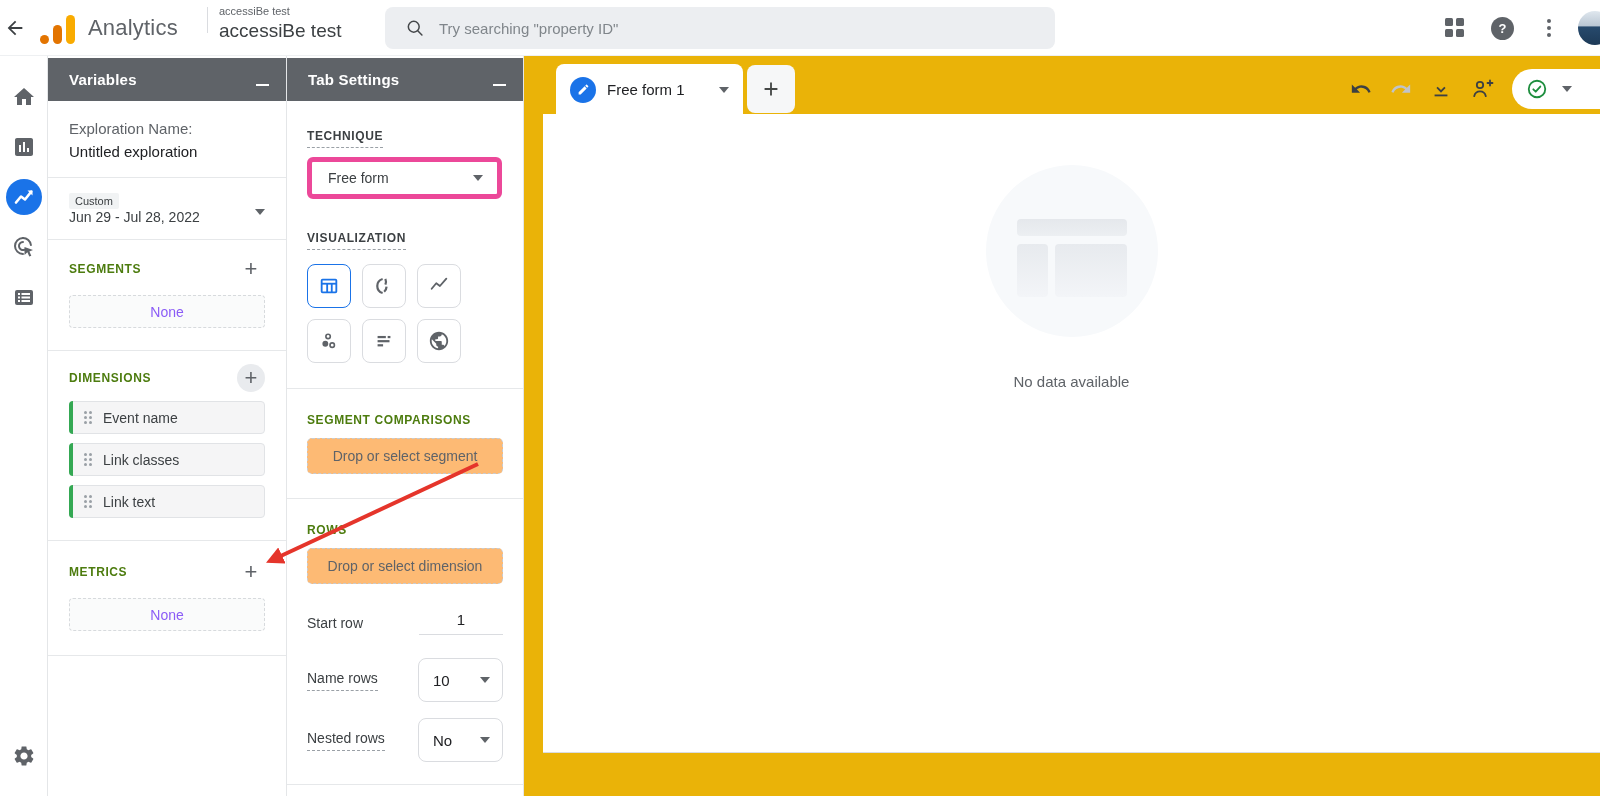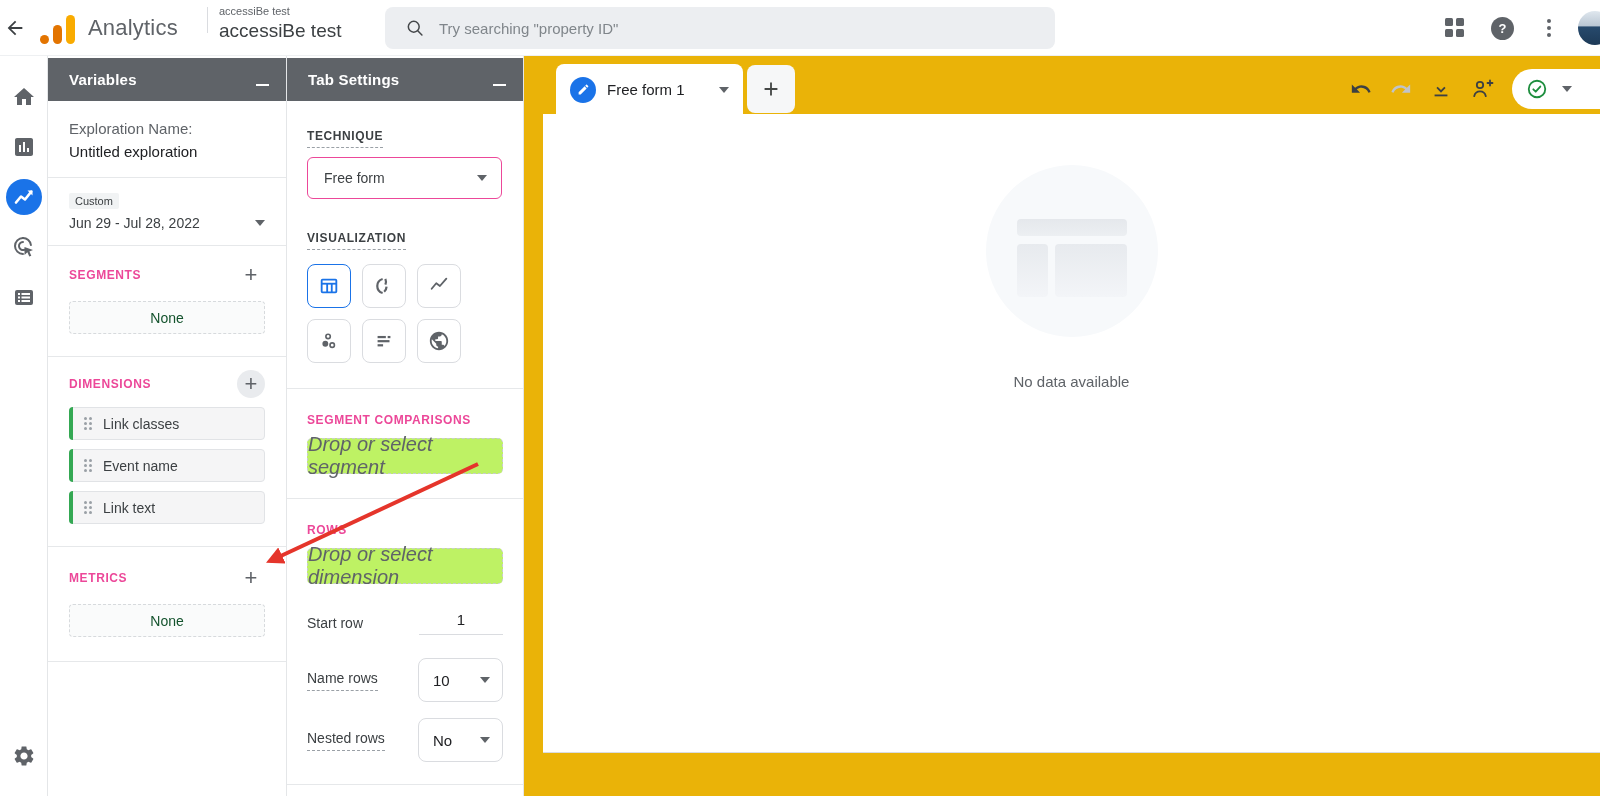--- a/index.html
+++ b/index.html
@@ -50,48 +50,48 @@
   .panel { position:absolute; top:56px; height:740px; background:#fff; overflow:hidden; }
   .panel.variables { left:48px; width:239px; border-right:1px solid #e4e6e8; }
   .panel.tabsettings { left:287px; width:237px; border-right:1px solid #e4e6e8; }
   .panel-header { margin-top:2px; height:43px; background:#5f6368; color:#fff; display:flex;
                   align-items:center; justify-content:space-between; padding:0 14px 0 21px; }
   .panel-header .ph-title { font-size:15px; font-weight:bold; letter-spacing:.2px; }
   .minimize-btn { border:none; background:none; cursor:pointer; width:18px; height:18px; position:relative; }
   .minimize-btn i { position:absolute; left:2px; bottom:3px; width:13px; height:2px; background:#fff; display:block; }
 
   .v-section { border-bottom:1px solid #e6e8ea; padding:0 21px; }
-  .sec-label { font-size:12px; font-weight:bold; color:#ec4899; letter-spacing:.6px; }
+  .sec-label { font-size:12px; font-weight:bold; color:#4d7c0f; letter-spacing:.6px; }
   .sec-head-row { display:flex; align-items:center; justify-content:space-between; }
   .plus-btn { border:none; background:none; cursor:pointer; width:28px; height:28px; border-radius:50%;
               display:flex; align-items:center; justify-content:center; color:#5f6368; font-size:22px; font-weight:400; line-height:1; }
   .plus-btn.hover { background:#e9ebee; }
   .none-box { margin-top:12px; height:33px; border:1px dashed #d7dadd; border-radius:4px; background:#fafbfb;
-              display:flex; align-items:center; justify-content:center; font-size:14px; color:#14532d; cursor:pointer; }
+              display:flex; align-items:center; justify-content:center; font-size:14px; color:#8b5cf6; cursor:pointer; }
   .chip { position:relative; height:33px; background:#f5f5f6; border:1px solid #e1e3e6; border-radius:4px;
           display:flex; align-items:center; padding-left:14px; cursor:grab; margin-top:9px; }
   .chip::before { content:""; position:absolute; left:-1px; top:-1px; bottom:-1px; width:4px;
                   background:#34a853; border-radius:4px 0 0 4px; }
   .drag-dots { display:grid; grid-template-columns:3px 3px; grid-template-rows:3px 3px 3px; gap:2px; margin-right:11px; }
   .drag-dots i { background:#9aa0a6; border-radius:50%; }
   .chip .chip-label { font-size:14px; color:#3c4043; }
 
   .dashed-label { font-size:12px; font-weight:bold; color:#3c4043; letter-spacing:.6px;
                   display:inline-block; border-bottom:1px dashed #9aa0a6; padding-bottom:4px;margin-top:8px; }
-  .select-box { height:42px; border:1px solid #ec4899; border-radius:6px; background:#fff; cursor:pointer;
+  .select-box { height:42px; border:5px solid #ec4899; border-radius:6px; background:#fff; cursor:pointer;
                 display:flex; align-items:center; justify-content:space-between; padding:0 14px 0 16px;
                 font-size:14px; color:#3c4043; }
   .caret { width:0; height:0; border-left:5px solid transparent; border-right:5px solid transparent;
            border-top:6px solid #5f6368; }
   .viz-grid { display:grid; grid-template-columns:repeat(3,44px); grid-auto-rows:44px; gap:11px; margin-top:14px; }
   .viz-btn { border:1px solid #dadce0; border-radius:8px; background:#fff; cursor:pointer;
              display:flex; align-items:center; justify-content:center; }
   .viz-btn.selected { border:1.5px solid #1a73e8; }
-  .drop-box { margin-top:10px; height:36px; border:1px dashed #c8cbd0; border-radius:5px; background:#bef264;
-              display:flex; align-items:center; justify-content:center; font-size:20px; color:#5f6368; cursor:pointer;font-style:italic; }
+  .drop-box { margin-top:10px; height:36px; border:1px dashed #c8cbd0; border-radius:5px; background:#fdba74;
+              display:flex; align-items:center; justify-content:center; font-size:14px; color:#5f6368; cursor:pointer; }
   .field-row { display:flex; align-items:center; justify-content:space-between; }
   .field-label { font-size:14px; color:#3c4043; }
   .field-label.dashed { border-bottom:1px dashed #9aa0a6; padding-bottom:4px; }
   .startrow-input { width:84px; border:none; border-bottom:1px solid #dadce0; text-align:center;
                     font-size:15px; color:#202124; font-family:inherit; outline:none; padding-bottom:6px; }
   .mini-select { width:85px; height:44px; border:1px solid #dadce0; border-radius:8px; background:#fff; cursor:pointer;
                  display:flex; align-items:center; justify-content:space-between; padding:0 12px 0 14px;
                  font-size:15px; color:#202124; }
 
   
@@ -229,21 +229,21 @@
       <button class="minimize-btn">
           <i></i>
         </button>
     </div>
     <div class="v-section" style="padding-top:19px; padding-bottom:17px;">
       <div style="font-size:15px; color:#5f6368; margin-bottom:6px;">Exploration Name:</div>
       <div style="font-size:15px; color:#202124;">Untitled exploration</div>
     </div>
     <div class="v-section" style="padding-top:13px; padding-bottom:14px; cursor:pointer;">
       <span style="display:inline-block; font-size:11px; color:#3c4043; background:#f1f3f4; padding:2px 6px; border-radius:2px;">Custom</span>
-      <div style="display:flex; align-items:center; justify-content:space-between; margin-top:6px;">
+      <div style="display:flex; justify-content:space-between; margin-top:0;">
         <span style="font-size:14px; color:#3c4043;">Jun 29 - Jul 28, 2022</span>
         <span class="caret"></span>
       </div>
     </div>
     <div class="v-section" style="padding-top:15px; padding-bottom:22px;">
       <div class="sec-head-row">
         <span class="sec-label">SEGMENTS</span>
         <button class="plus-btn">+</button>
       </div>
       <div class="none-box">None</div>
@@ -255,32 +255,32 @@
       </div>
       <div class="chip">
         <span class="drag-dots">
             <i></i>
             <i></i>
             <i></i>
             <i></i>
             <i></i>
             <i></i>
           </span>
-        <span class="chip-label">Link classes</span>
+        <span class="chip-label">Event name</span>
       </div>
       <div class="chip">
         <span class="drag-dots">
             <i></i>
             <i></i>
             <i></i>
             <i></i>
             <i></i>
             <i></i>
           </span>
-        <span class="chip-label">Event name</span>
+        <span class="chip-label">Link classes</span>
       </div>
       <div class="chip">
         <span class="drag-dots">
             <i></i>
             <i></i>
             <i></i>
             <i></i>
             <i></i>
             <i></i>
           </span>

